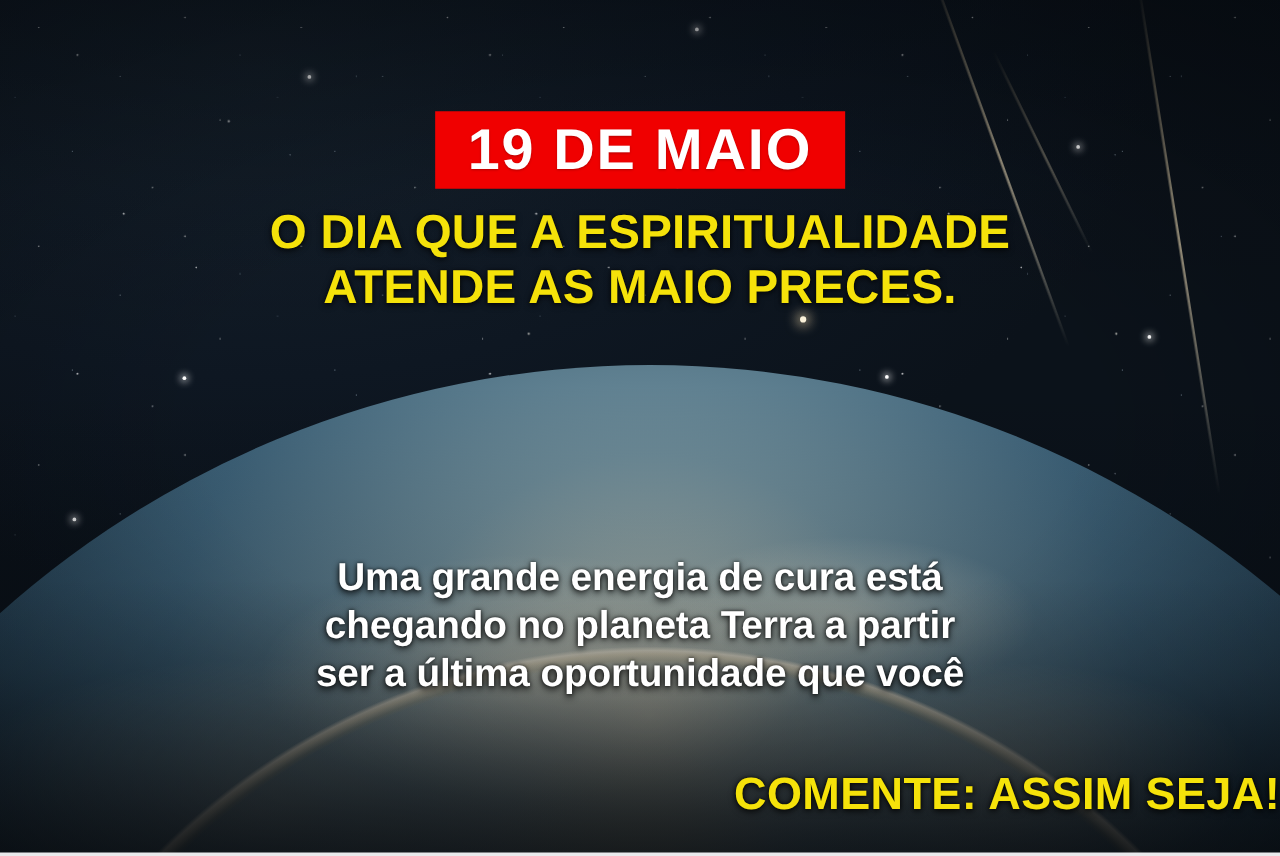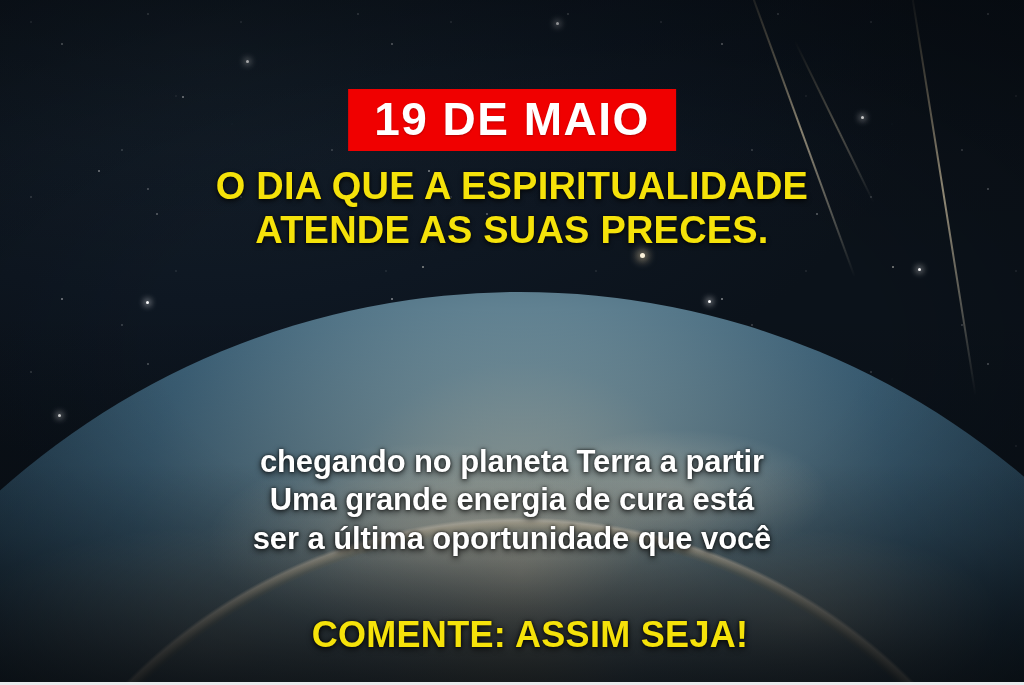--- a/index.html
+++ b/index.html
@@ -235,21 +235,21 @@
     letter-spacing: -0.1px;
     text-shadow: 0 2px 6px rgba(0,0,0,0.85), 0 0 3px rgba(0,0,0,0.7);
   }
   .body-line { display: block; white-space: nowrap; }
 
   .cta {
     position: absolute;
     left: 0;
     right: 0;
     top: 614px;
-    text-align: center;
+    text-align: right;
     color: #f5e20a;
     font-size: 36px;
     font-weight: 700;
     letter-spacing: 0.3px;
     text-shadow: 0 2px 6px rgba(0,0,0,0.85), 0 0 3px rgba(0,0,0,0.7);
     margin-left: 36px;
   }
 
   .bottom-edge {
     position: absolute;
@@ -295,26 +295,26 @@
   <div class="vignette"></div>
 
   <div class="content">
 
     <div class="date-banner">
       <span class="date-banner-text">19 DE MAIO</span>
     </div>
 
     <div class="headline">
       <span class="headline-line">O DIA QUE A ESPIRITUALIDADE</span>
-      <span class="headline-line">ATENDE AS SUAS PRECES.</span>
+      <span class="headline-line">ATENDE AS MAIO PRECES.</span>
     </div>
 
     <div class="body-copy">
+      <span class="body-line">Uma grande energia de cura está</span>
       <span class="body-line">chegando no planeta Terra a partir</span>
-      <span class="body-line">Uma grande energia de cura está</span>
       <span class="body-line">ser a última oportunidade que você</span>
     </div>
 
     <div class="cta">COMENTE: ASSIM SEJA!</div>
   </div>
 
   <div class="bottom-edge"></div>
 </div>
 
 </body></html>

